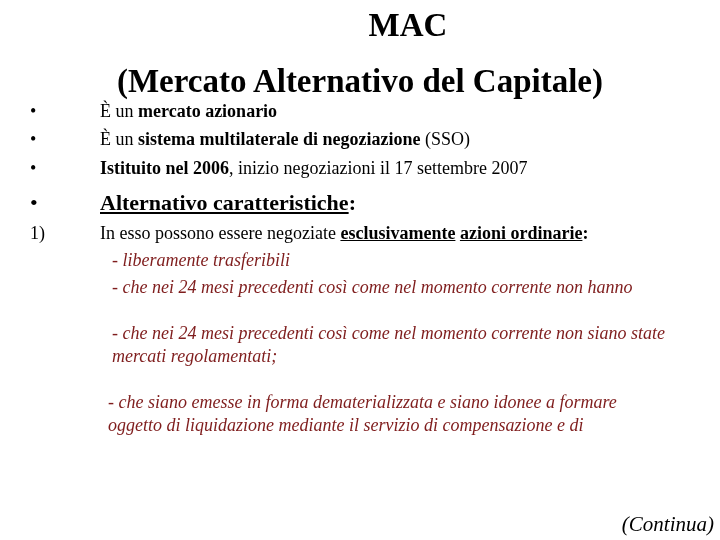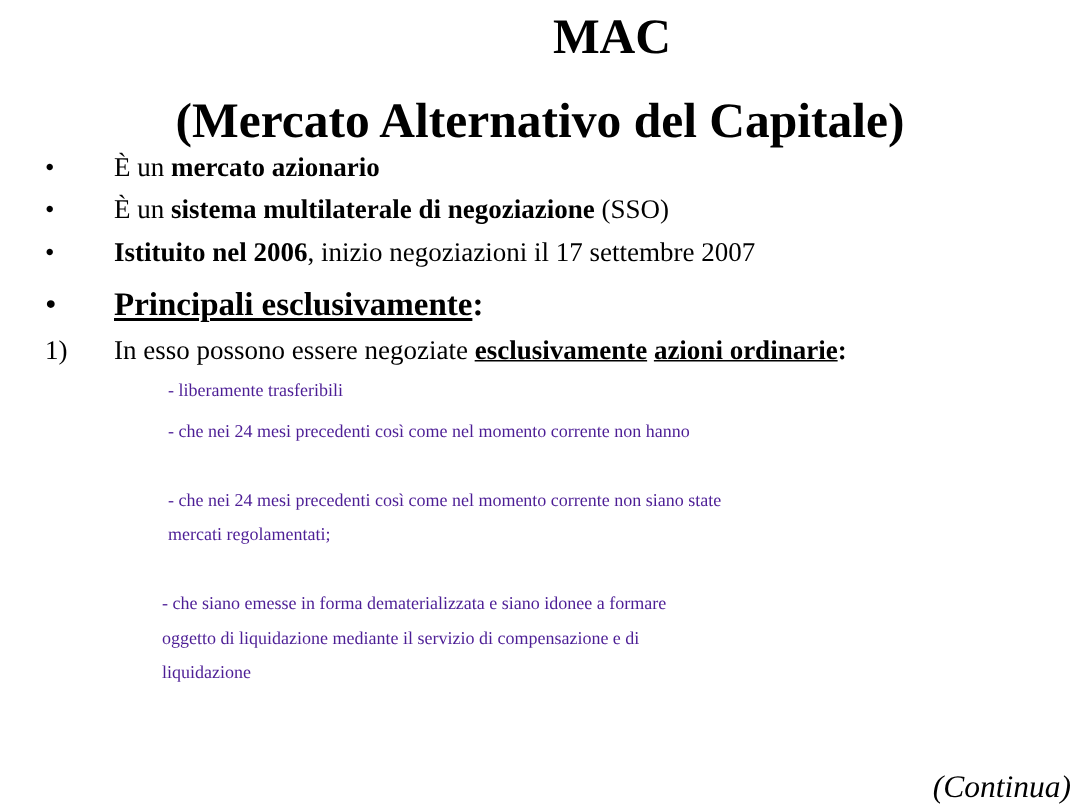--- a/index.html
+++ b/index.html
@@ -3,24 +3,24 @@
 <meta charset="utf-8">
 <style>
   html, body { margin:0; padding:0; background:#ffffff; }
   body { width:720px; height:540px; position:relative; overflow:hidden;
          font-family:"Liberation Serif","DejaVu Serif",serif; color:#000; }
   .title { position:absolute; left:0; width:720px; text-align:center; font-weight:bold; font-size:33px; line-height:38px; }
   .t1 { top:6px;padding-left:48px; }
   .t2 { top:44px;margin-top:18px; }
   .row { position:absolute; left:0; width:720px; white-space:nowrap; }
   .bullet { position:absolute; left:30px; }
-  .txt { position:absolute; left:76px; }
+  .txt { position:absolute; left:100px; }
   .small { font-size:18px; line-height:22px; }
   .big { font-size:22px; line-height:26px; }
-  .sub { position:absolute; font-size:12px; line-height:23px; white-space:nowrap; color:#4c1d95; }
+  .sub { position:absolute; font-size:18px; line-height:23px; white-space:nowrap; color:#7f1d1d;font-style:italic; }
   b { font-weight:bold; }
   u { text-decoration:underline; }
   .cont { position:absolute; right:6px; top:512px; font-style:italic; font-size:21px; }
 </style>
 </head>
 <body>
 
 <div class="title t1">MAC</div>
 <div class="title t2">(Mercato Alternativo del Capitale)</div>
 
@@ -32,37 +32,36 @@
   <span class="bullet">•</span>
   <span class="txt"><span>È un </span><b>sistema multilaterale di negoziazione</b><span> (SSO)</span></span>
 </div>
 <div class="row small" style="top:157px">
   <span class="bullet">•</span>
   <span class="txt"><span></span><b>Istituito nel 2006</b><span>, inizio negoziazioni il 17 settembre 2007</span></span>
 </div>
 
 <div class="row big" style="top:190px">
   <span class="bullet">•</span>
-  <span class="txt"><b><u>Principali esclusivamente</u><span>:</span></b></span>
+  <span class="txt"><b><u>Alternativo caratteristiche</u><span>:</span></b></span>
 </div>
 
 <div class="row small" style="top:222px">
   <span class="bullet">1)</span>
   <span class="txt"><span>In esso possono essere negoziate </span><b><u>esclusivamente</u></b><span> </span><b><u>azioni ordinarie</u><span>:</span></b></span>
 </div>
 
 <div class="sub" style="left:112px; top:249px">
   <div>- liberamente trasferibili</div>
 </div>
 <div class="sub" style="left:112px; top:276px">
   <div>- che nei 24 mesi precedenti così come nel momento corrente non hanno</div>
 </div>
 <div class="sub" style="left:112px; top:322px">
   <div>- che nei 24 mesi precedenti così come nel momento corrente non siano state</div>
   <div>mercati regolamentati;</div>
 </div>
 <div class="sub" style="left:108px; top:391px">
   <div>- che siano emesse in forma dematerializzata e siano idonee a formare</div>
   <div>oggetto di liquidazione mediante il servizio di compensazione e di</div>
-  <div>liquidazione</div>
 </div>
 
 <div class="cont">(Continua)</div>
 
 </body></html>

